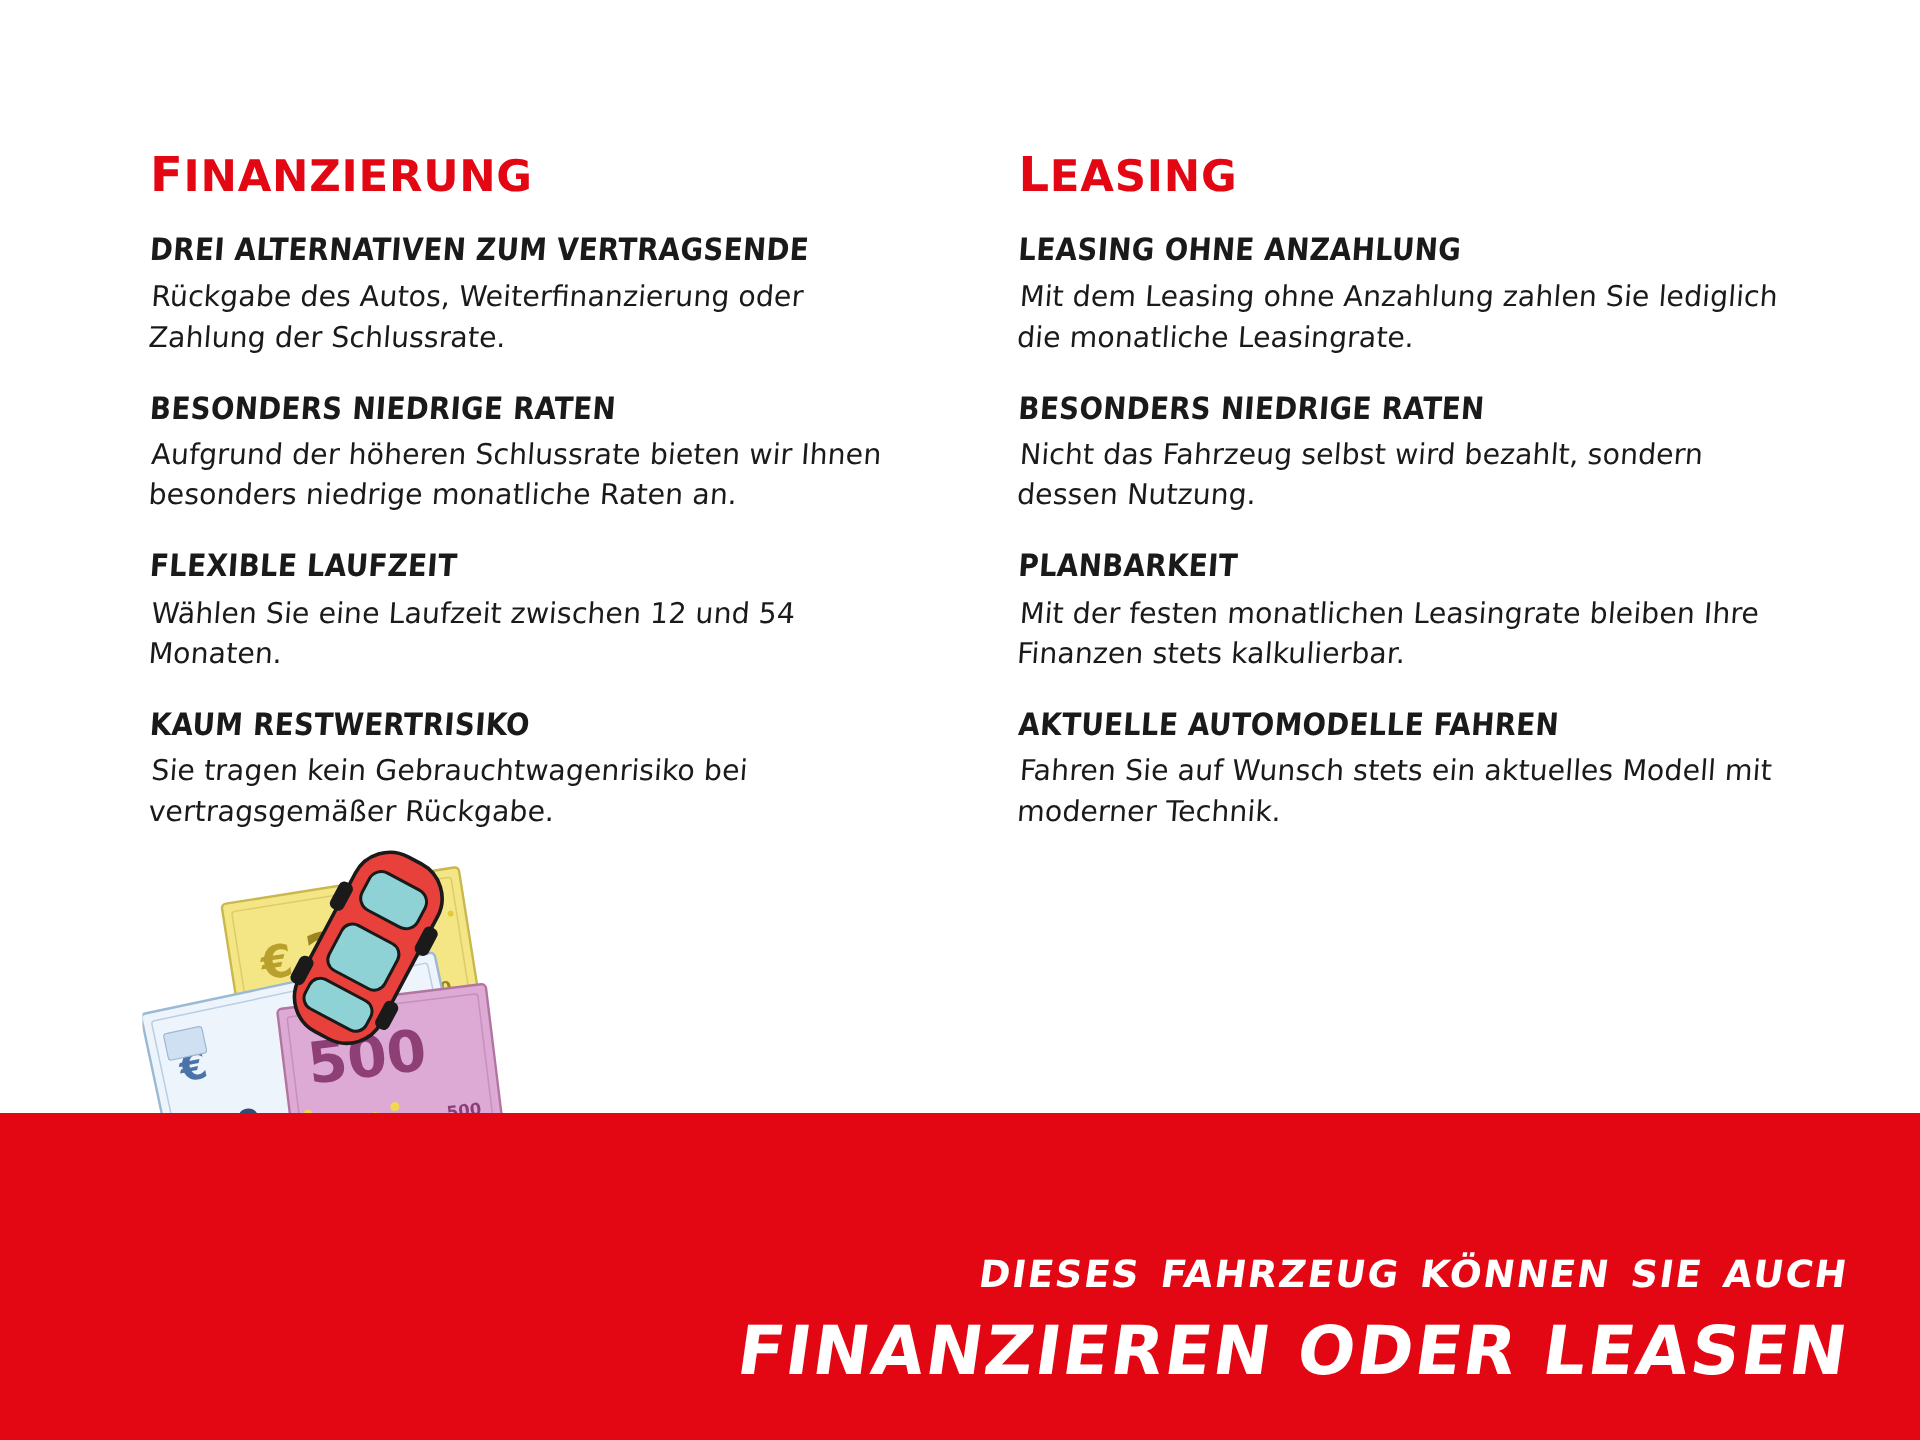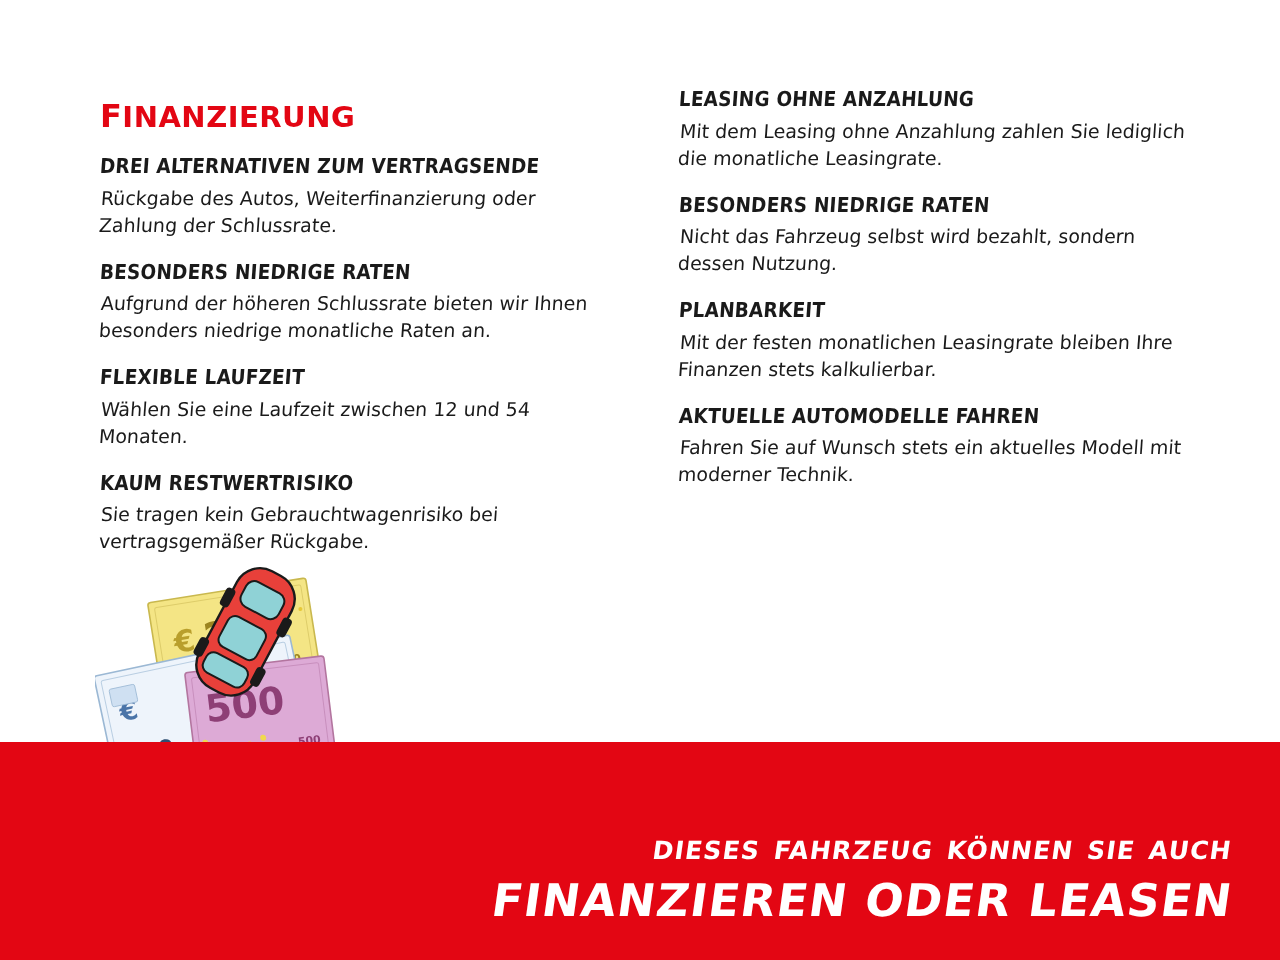--- a/index.html
+++ b/index.html
@@ -136,20 +136,21 @@
         <div class="item-body">Wählen Sie eine Laufzeit zwischen 12 und 54 Monaten.</div>
       </div>
 
       <div class="item">
         <div class="item-head">KAUM RESTWERTRISIKO</div>
         <div class="item-body">Sie tragen kein Gebrauchtwagenrisiko bei vertragsgemäßer Rückgabe.</div>
       </div>
     </div>
 
     <div class="col">
+      <div class="col-title">Leasing</div>
 
       <div class="item">
         <div class="item-head">LEASING OHNE ANZAHLUNG</div>
         <div class="item-body">Mit dem Leasing ohne Anzahlung zahlen Sie lediglich die monatliche Leasingrate.</div>
       </div>
 
       <div class="item">
         <div class="item-head">BESONDERS NIEDRIGE RATEN</div>
         <div class="item-body">Nicht das Fahrzeug selbst wird bezahlt, sondern dessen Nutzung.</div>
       </div>

